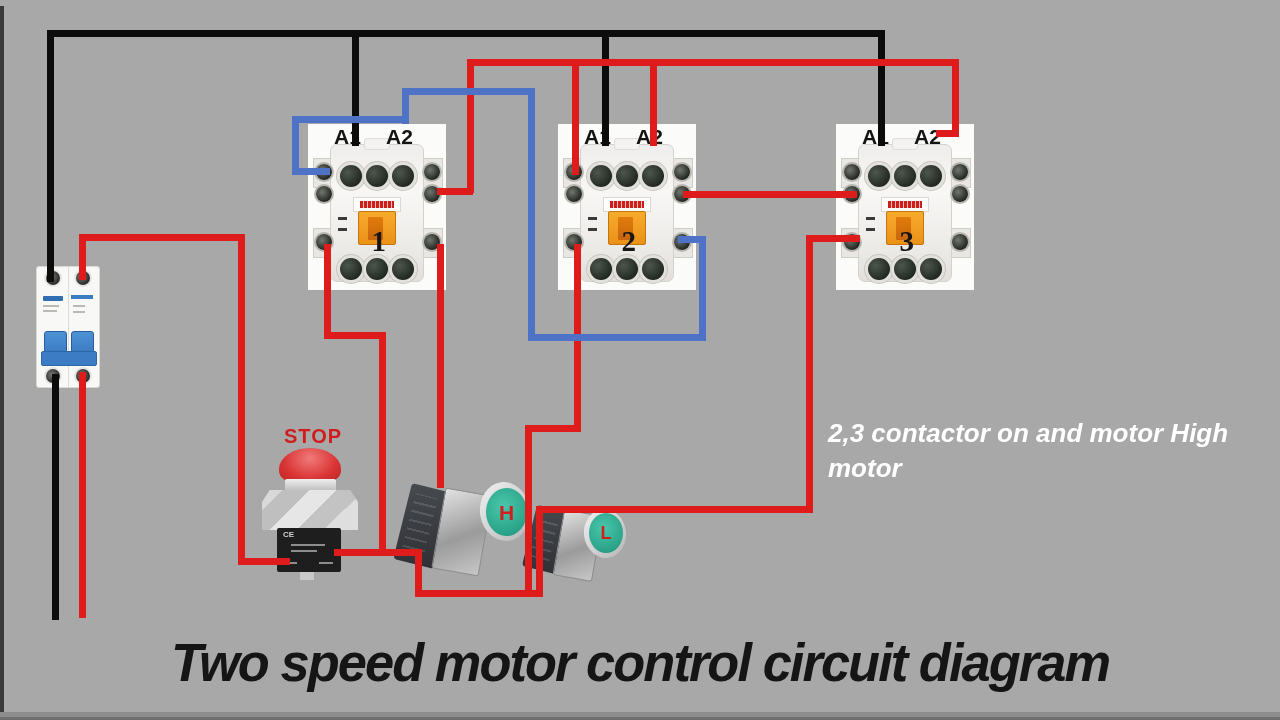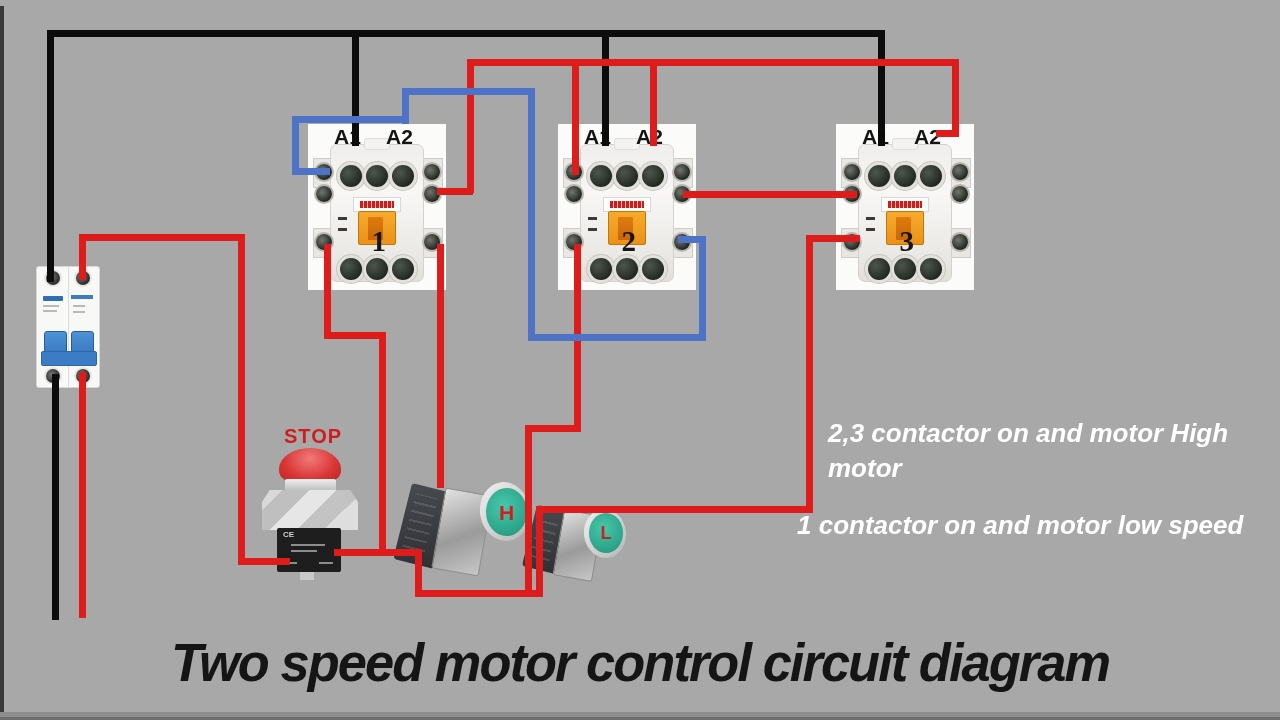--- a/index.html
+++ b/index.html
@@ -284,19 +284,18 @@
       <div class="wire" style="left: 292px; top: 116px; width: 7px; height: 59px; background: rgb(77, 114, 198);"></div>
       <div class="wire" style="left: 292px; top: 168px; width: 38px; height: 7px; background: rgb(77, 114, 198);"></div>
       <div class="wire" style="left: 528px; top: 88px; width: 7px; height: 253px; background: rgb(77, 114, 198);"></div>
       <div class="wire" style="left: 528px; top: 334px; width: 178px; height: 7px; background: rgb(77, 114, 198);"></div>
       <div class="wire" style="left: 699px; top: 236px; width: 7px; height: 105px; background: rgb(77, 114, 198);"></div>
       <div class="wire" style="left: 678px; top: 236px; width: 28px; height: 7px; background: rgb(77, 114, 198);"></div>
     </div>
 
   <div class="note" style="left:828px;top:417px;font-style:italic;">2,3 contactor on and motor High</div>
   <div class="note" style="left:828px;top:452px;">motor</div>
-  <div class="note" style="left:797px;top:509px;">1 contactor on and motor low speed</div>
 
   <div class="title">Two speed motor control circuit diagram</div>
 
   <div class="abs edge-left"></div>
   <div class="abs edge-bottom"></div>
 </div>
 
 </body></html>

